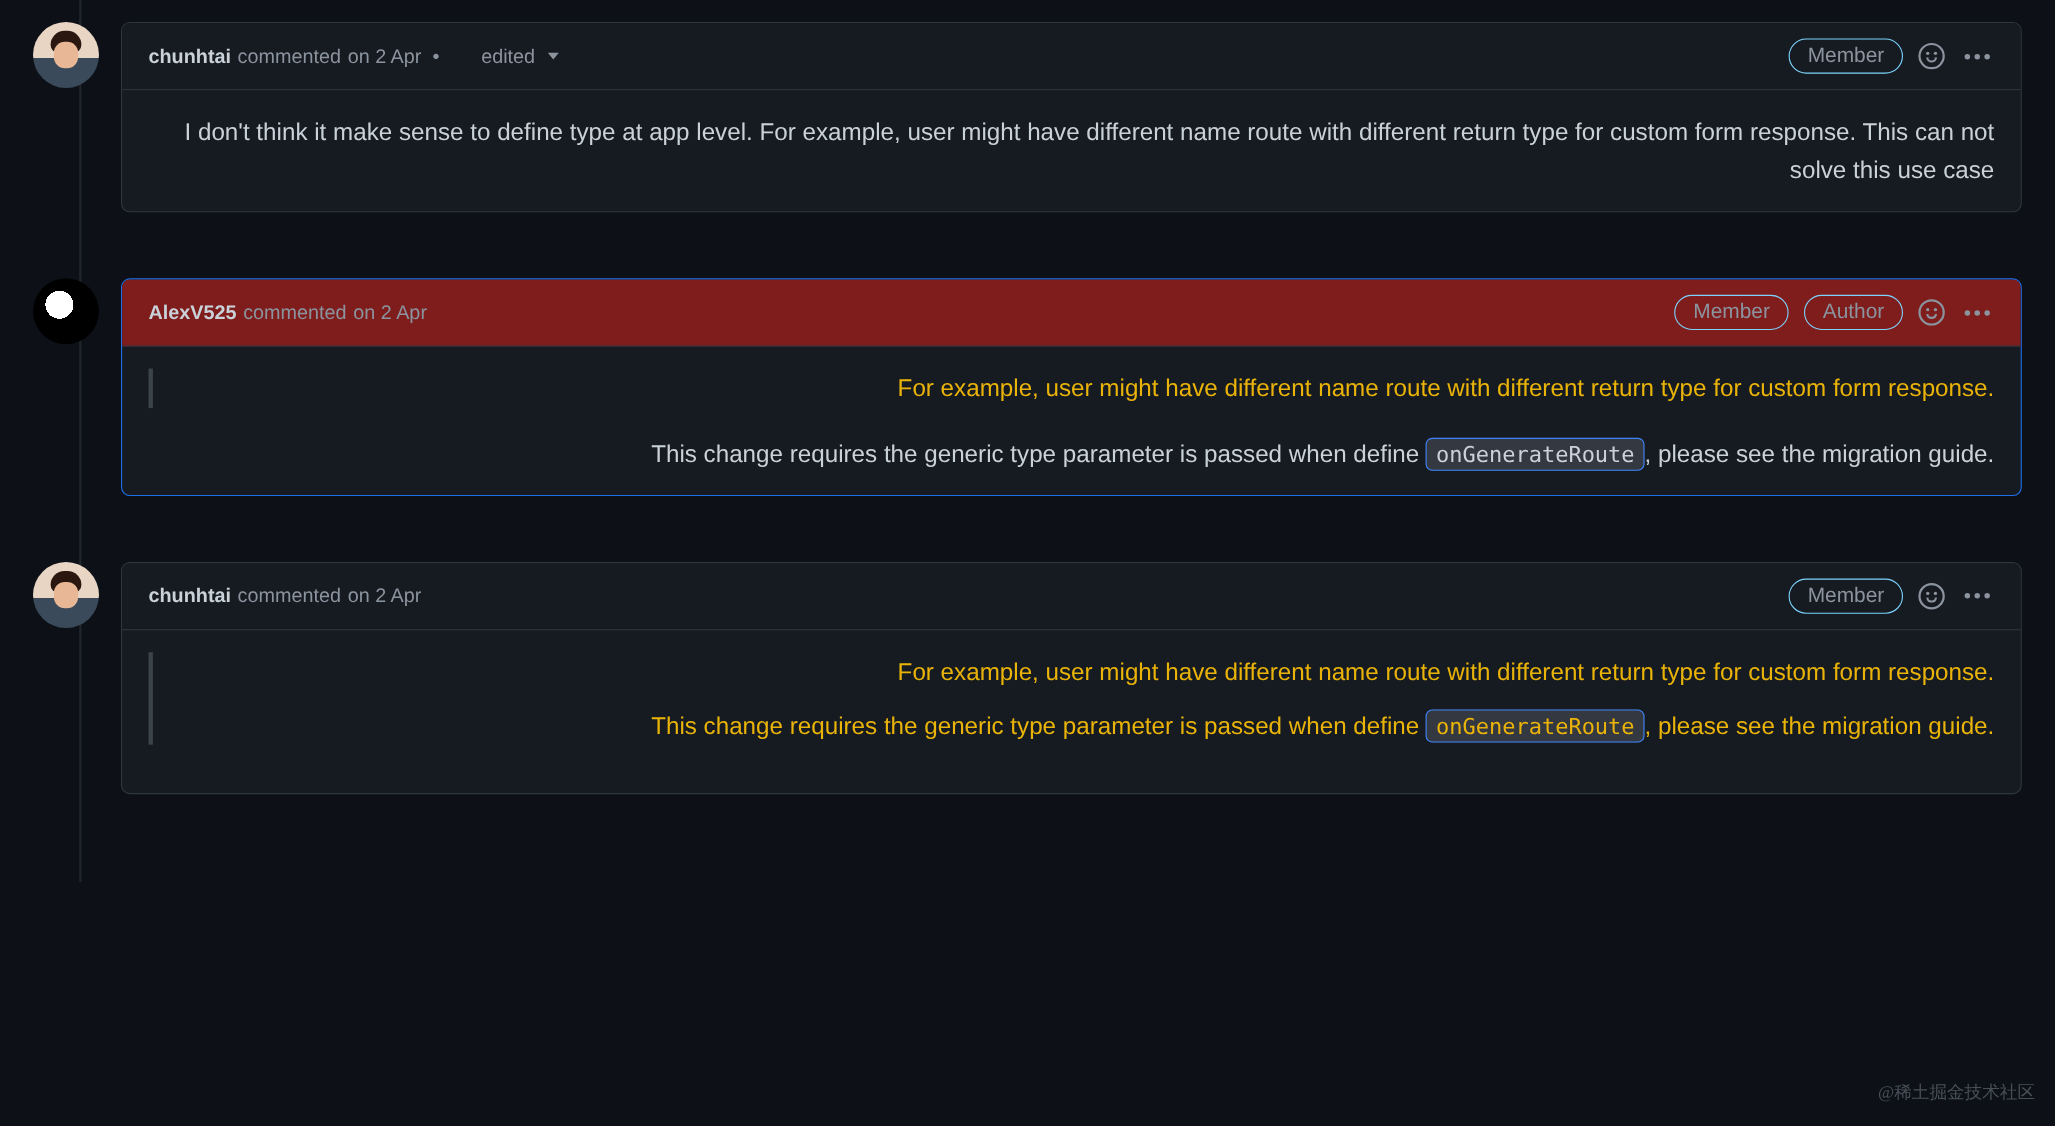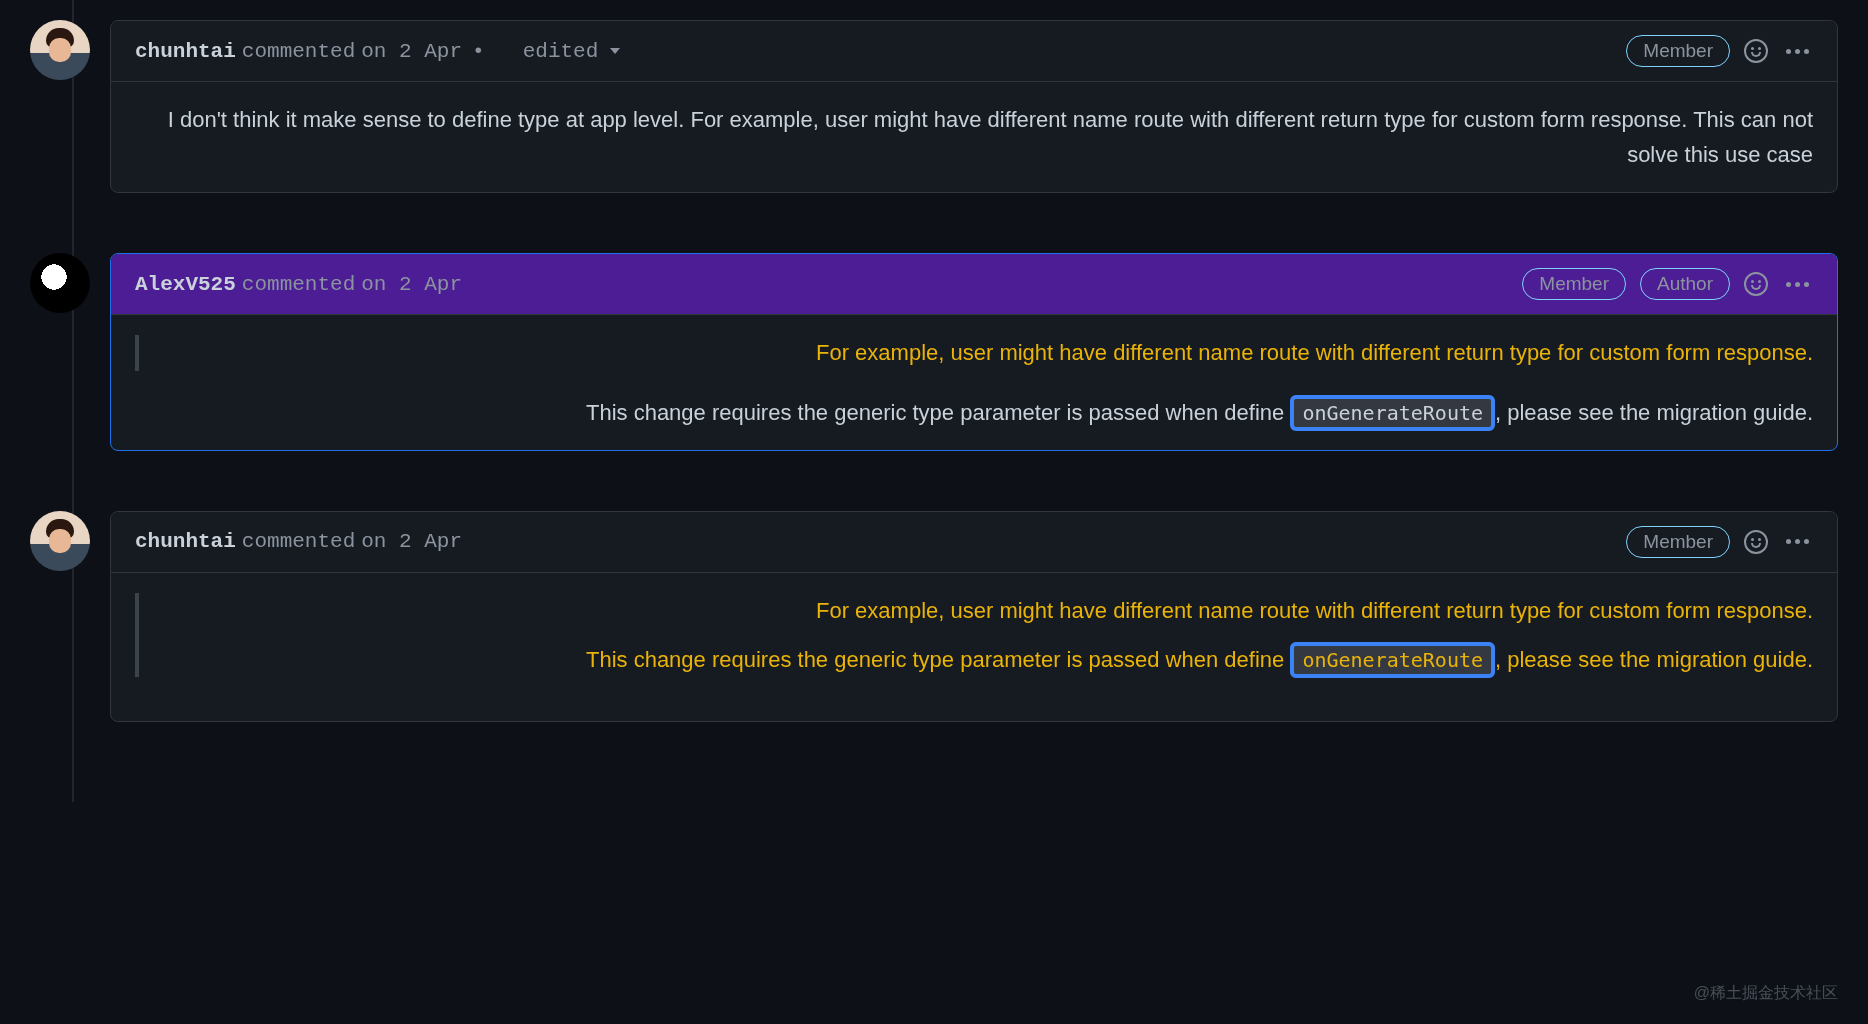--- a/index.html
+++ b/index.html
@@ -83,28 +83,27 @@
     }
     .comment-header {
       background-color: #161b22;
       padding: 14px 24px;
       display: flex;
       align-items: center;
       justify-content: space-between;
       border-bottom: 1px solid #30363d;
     }
     .comment-header.highlighted {
-      background-color: #4c1d95;
+      background-color: #7f1d1d;
     }
     .header-left {
       display: flex;
       align-items: center;
       gap: 6px;
-      font-size: 21px;
-      font-family: Liberation Mono, monospace;
+      font-size: 18px;
     }
     .username {
       font-weight: 600;
       color: #c9d1d9;
     }
     .commented-text {
       color: #8b949e;
     }
     .date-link {
       color: #8b949e;
@@ -207,32 +206,33 @@
       margin-bottom: 24px;
     }
     .quote-block p {
       margin-bottom: 14px;
     }
     .quote-block p:last-child {
       margin-bottom: 0;
     }
     .code-inline {
       background-color: #343941;
-      border: 4px solid #3b82f6;
+      border: 1px solid #3b82f6;
       border-radius: 6px;
       padding: 2px 8px;
       font-family: ui-monospace, SFMono-Regular, "SF Mono", Menlo, Consolas, monospace;
       font-size: 20px;
     }
     .watermark {
       position: fixed;
       bottom: 20px;
-      right: 30px;
+      right: 18px;
       color: #484f58;
       font-size: 16px;
+      font-family: Liberation Serif, serif;
     }
     .body-text {
       margin-bottom: 0;
     }
   </style>
 </head>
 <body>
 
 <div class="timeline"></div>
 

